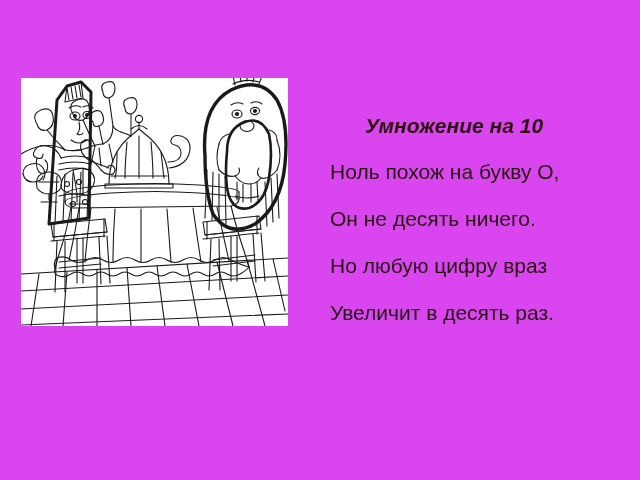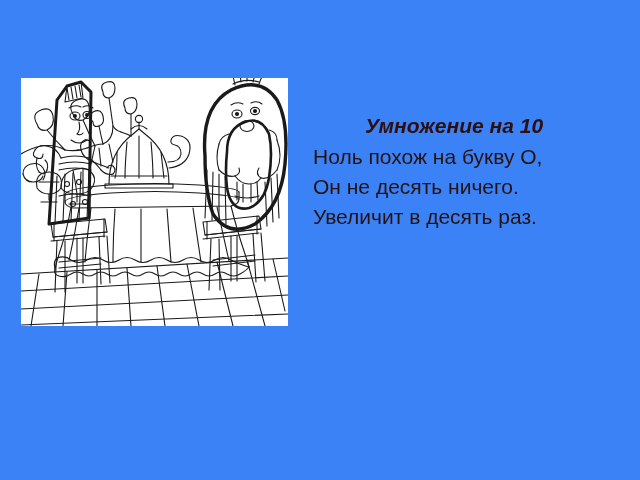--- a/index.html
+++ b/index.html
@@ -10,21 +10,21 @@
   body {
     width: 640px;
     height: 480px;
     overflow: hidden;
     font-family: "Liberation Sans", sans-serif;
   }
   #slide {
     position: relative;
     width: 640px;
     height: 480px;
-    background: #3b82f6;
+    background: #d946ef;
     overflow: hidden;
   }
 
   
   #illustration-panel {
     position: absolute;
     left: 21px;
     top: 78px;
     width: 267px;
     height: 248px;
@@ -57,21 +57,21 @@
     white-space: nowrap;
   }
   .poem-line {
     font-family: "Liberation Sans", sans-serif;
     font-weight: normal;
     font-style: normal;
     font-size: 21px;
     line-height: 30px;
     color: #261210;
     text-align: left;
-    margin: 0;
+    margin: 17px;
     padding-left: 3px;
     white-space: nowrap;
   }
 </style>
 </head>
 <body>
 
 <div id="slide">
 
   <div id="illustration-panel">
@@ -294,16 +294,17 @@
           <path d="M244 104 L246 148"></path>
         </g>
       </g>
     </svg>
   </div>
 
   <div id="text-block">
     <div id="poem-title">Умножение на 10</div>
     <div class="poem-line">Ноль похож на букву О,</div>
     <div class="poem-line">Он не десять ничего.</div>
+    <div class="poem-line">Но любую цифру враз</div>
     <div class="poem-line">Увеличит в десять раз.</div>
   </div>
 
 </div>
 
 </body></html>

